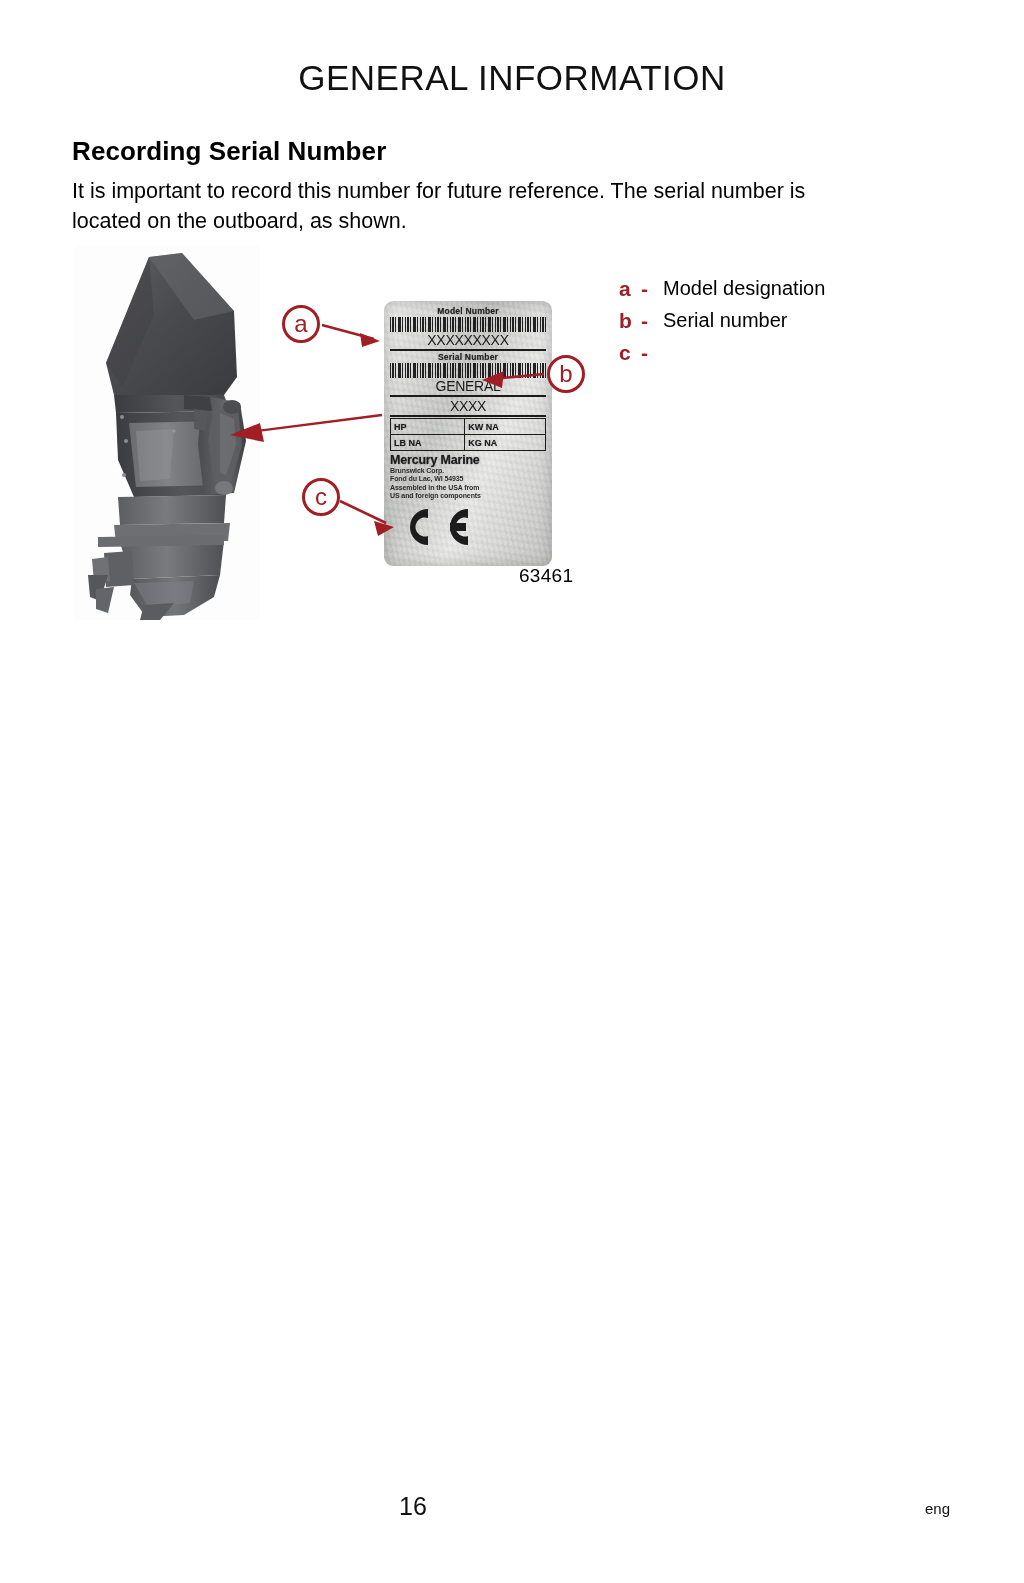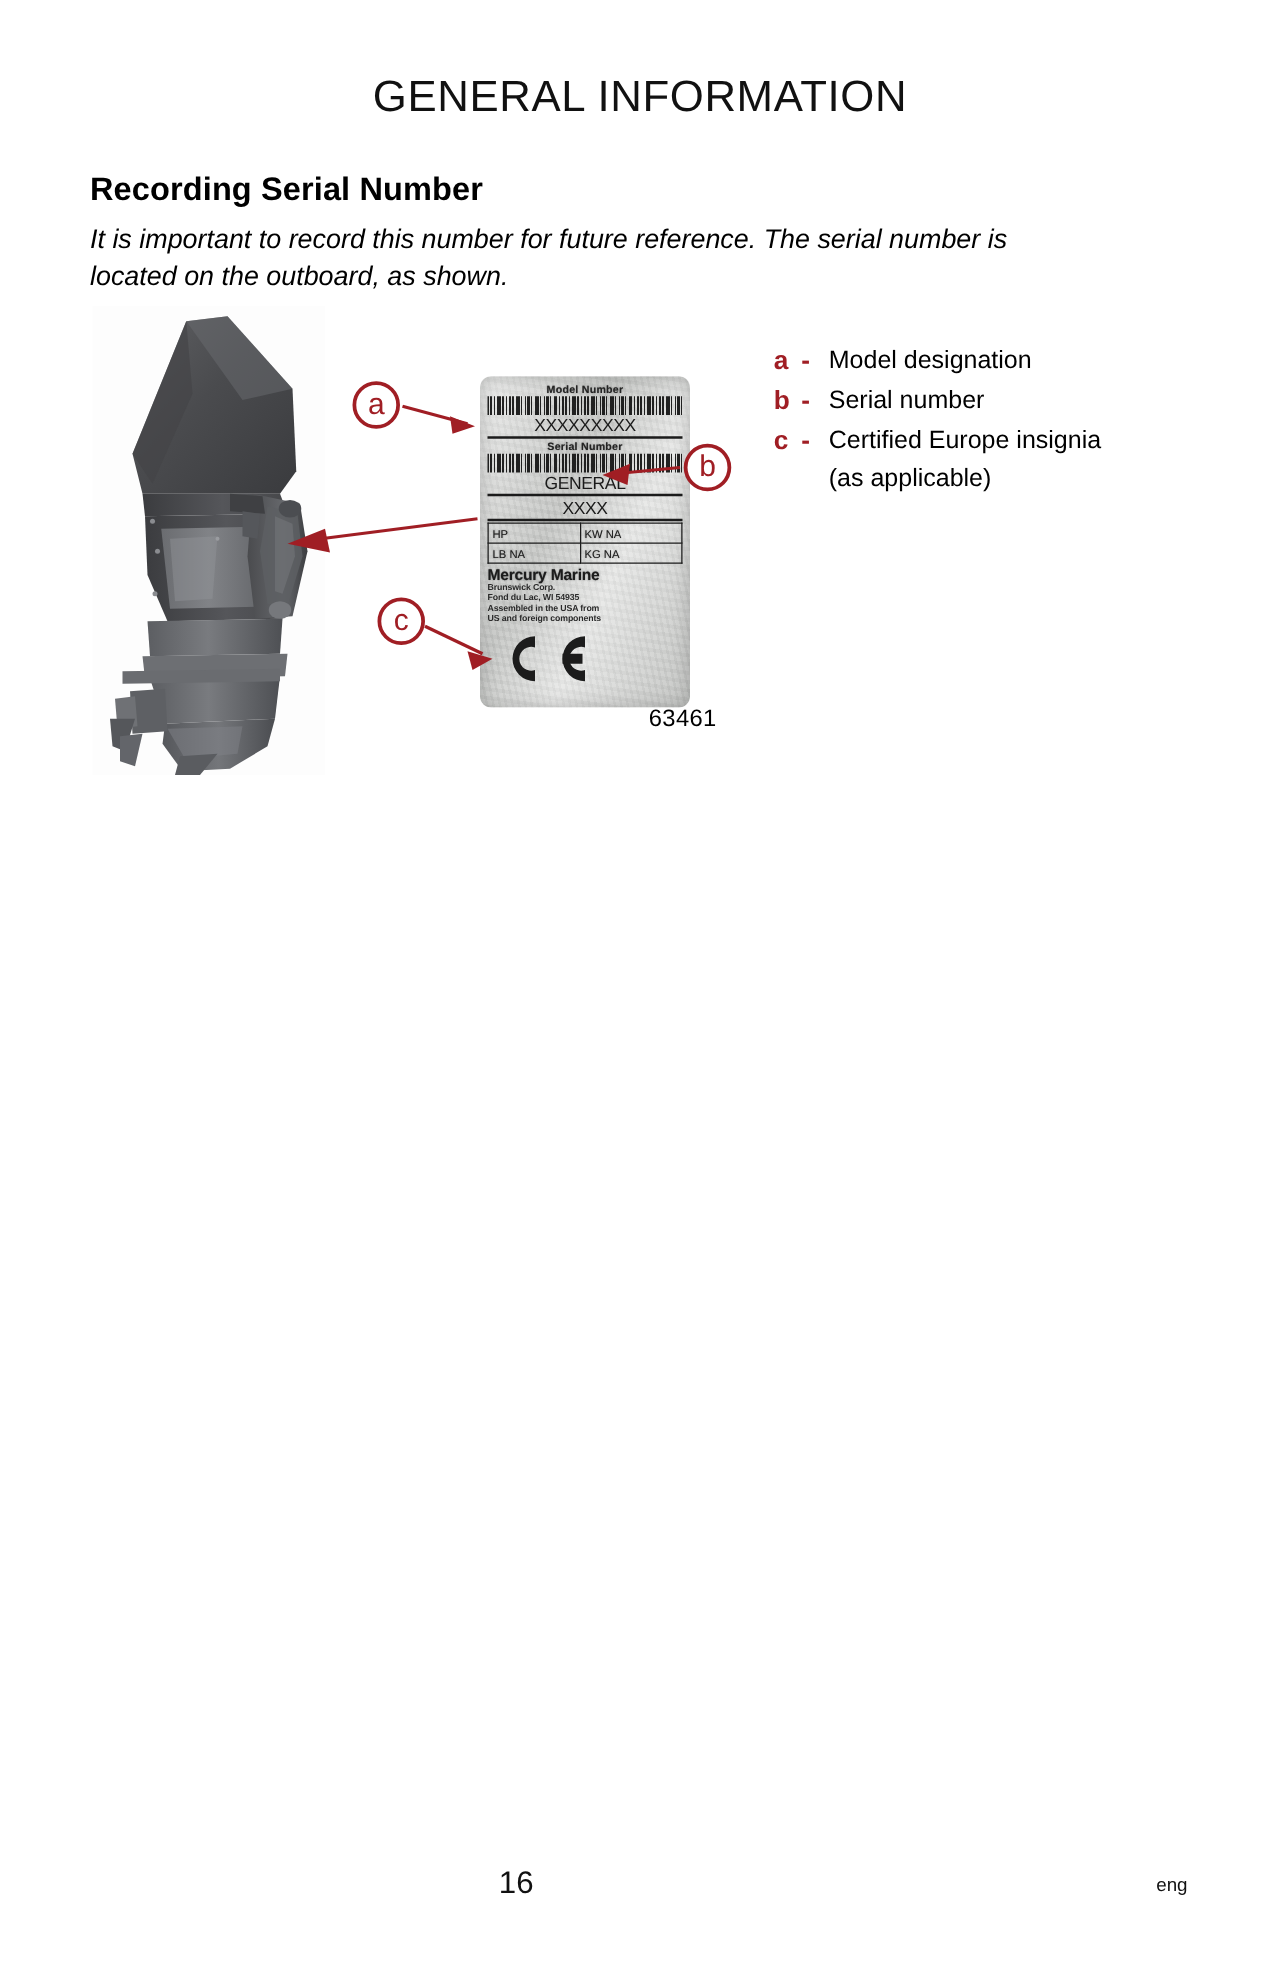--- a/index.html
+++ b/index.html
@@ -49,21 +49,20 @@
 
   
   .intro-paragraph {
     position: absolute;
     top: 176px;
     left: 72px;
     width: 800px;
     font-size: 21.5px;
     line-height: 30px;
     color: #000000;
-    font-style: italic;
   }
 
   
   .figure {
     position: absolute;
     top: 245px;
     left: 74px;
     width: 880px;
     height: 380px;
   }
@@ -130,21 +129,21 @@
   }
   .plate-rule {
     height: 2px;
     background: #1b1b1b;
     margin: 1px 0;
   }
   .plate-table {
     width: 100%;
     border-collapse: collapse;
     font-size: 9px;
-    font-weight: normal;
+    font-weight: bold;
     color: #1c1c1c;
   }
   .plate-table td {
     border: 1px solid #1b1b1b;
     padding: 2px 3px;
     height: 11px;
     text-shadow: 0 0 1px rgba(80,80,80,.7);
   }
   .plate-brand {
     font-size: 12.5px;
@@ -432,21 +431,20 @@
         <span class="legend-text">Model designation</span>
       </div>
       <div class="legend-row">
         <span class="legend-key">b</span>
         <span class="legend-dash">-</span>
         <span class="legend-text">Serial number</span>
       </div>
       <div class="legend-row">
         <span class="legend-key">c</span>
         <span class="legend-dash">-</span>
-        <span class="legend-text">Certified Europe insignia (as applicable)</span>
       </div>
     </div>
 
     <div class="figure-number">63461</div>
   </div>
 
   <div class="footer-page-number">16</div>
   <div class="footer-lang">eng</div>
 
 </div>

